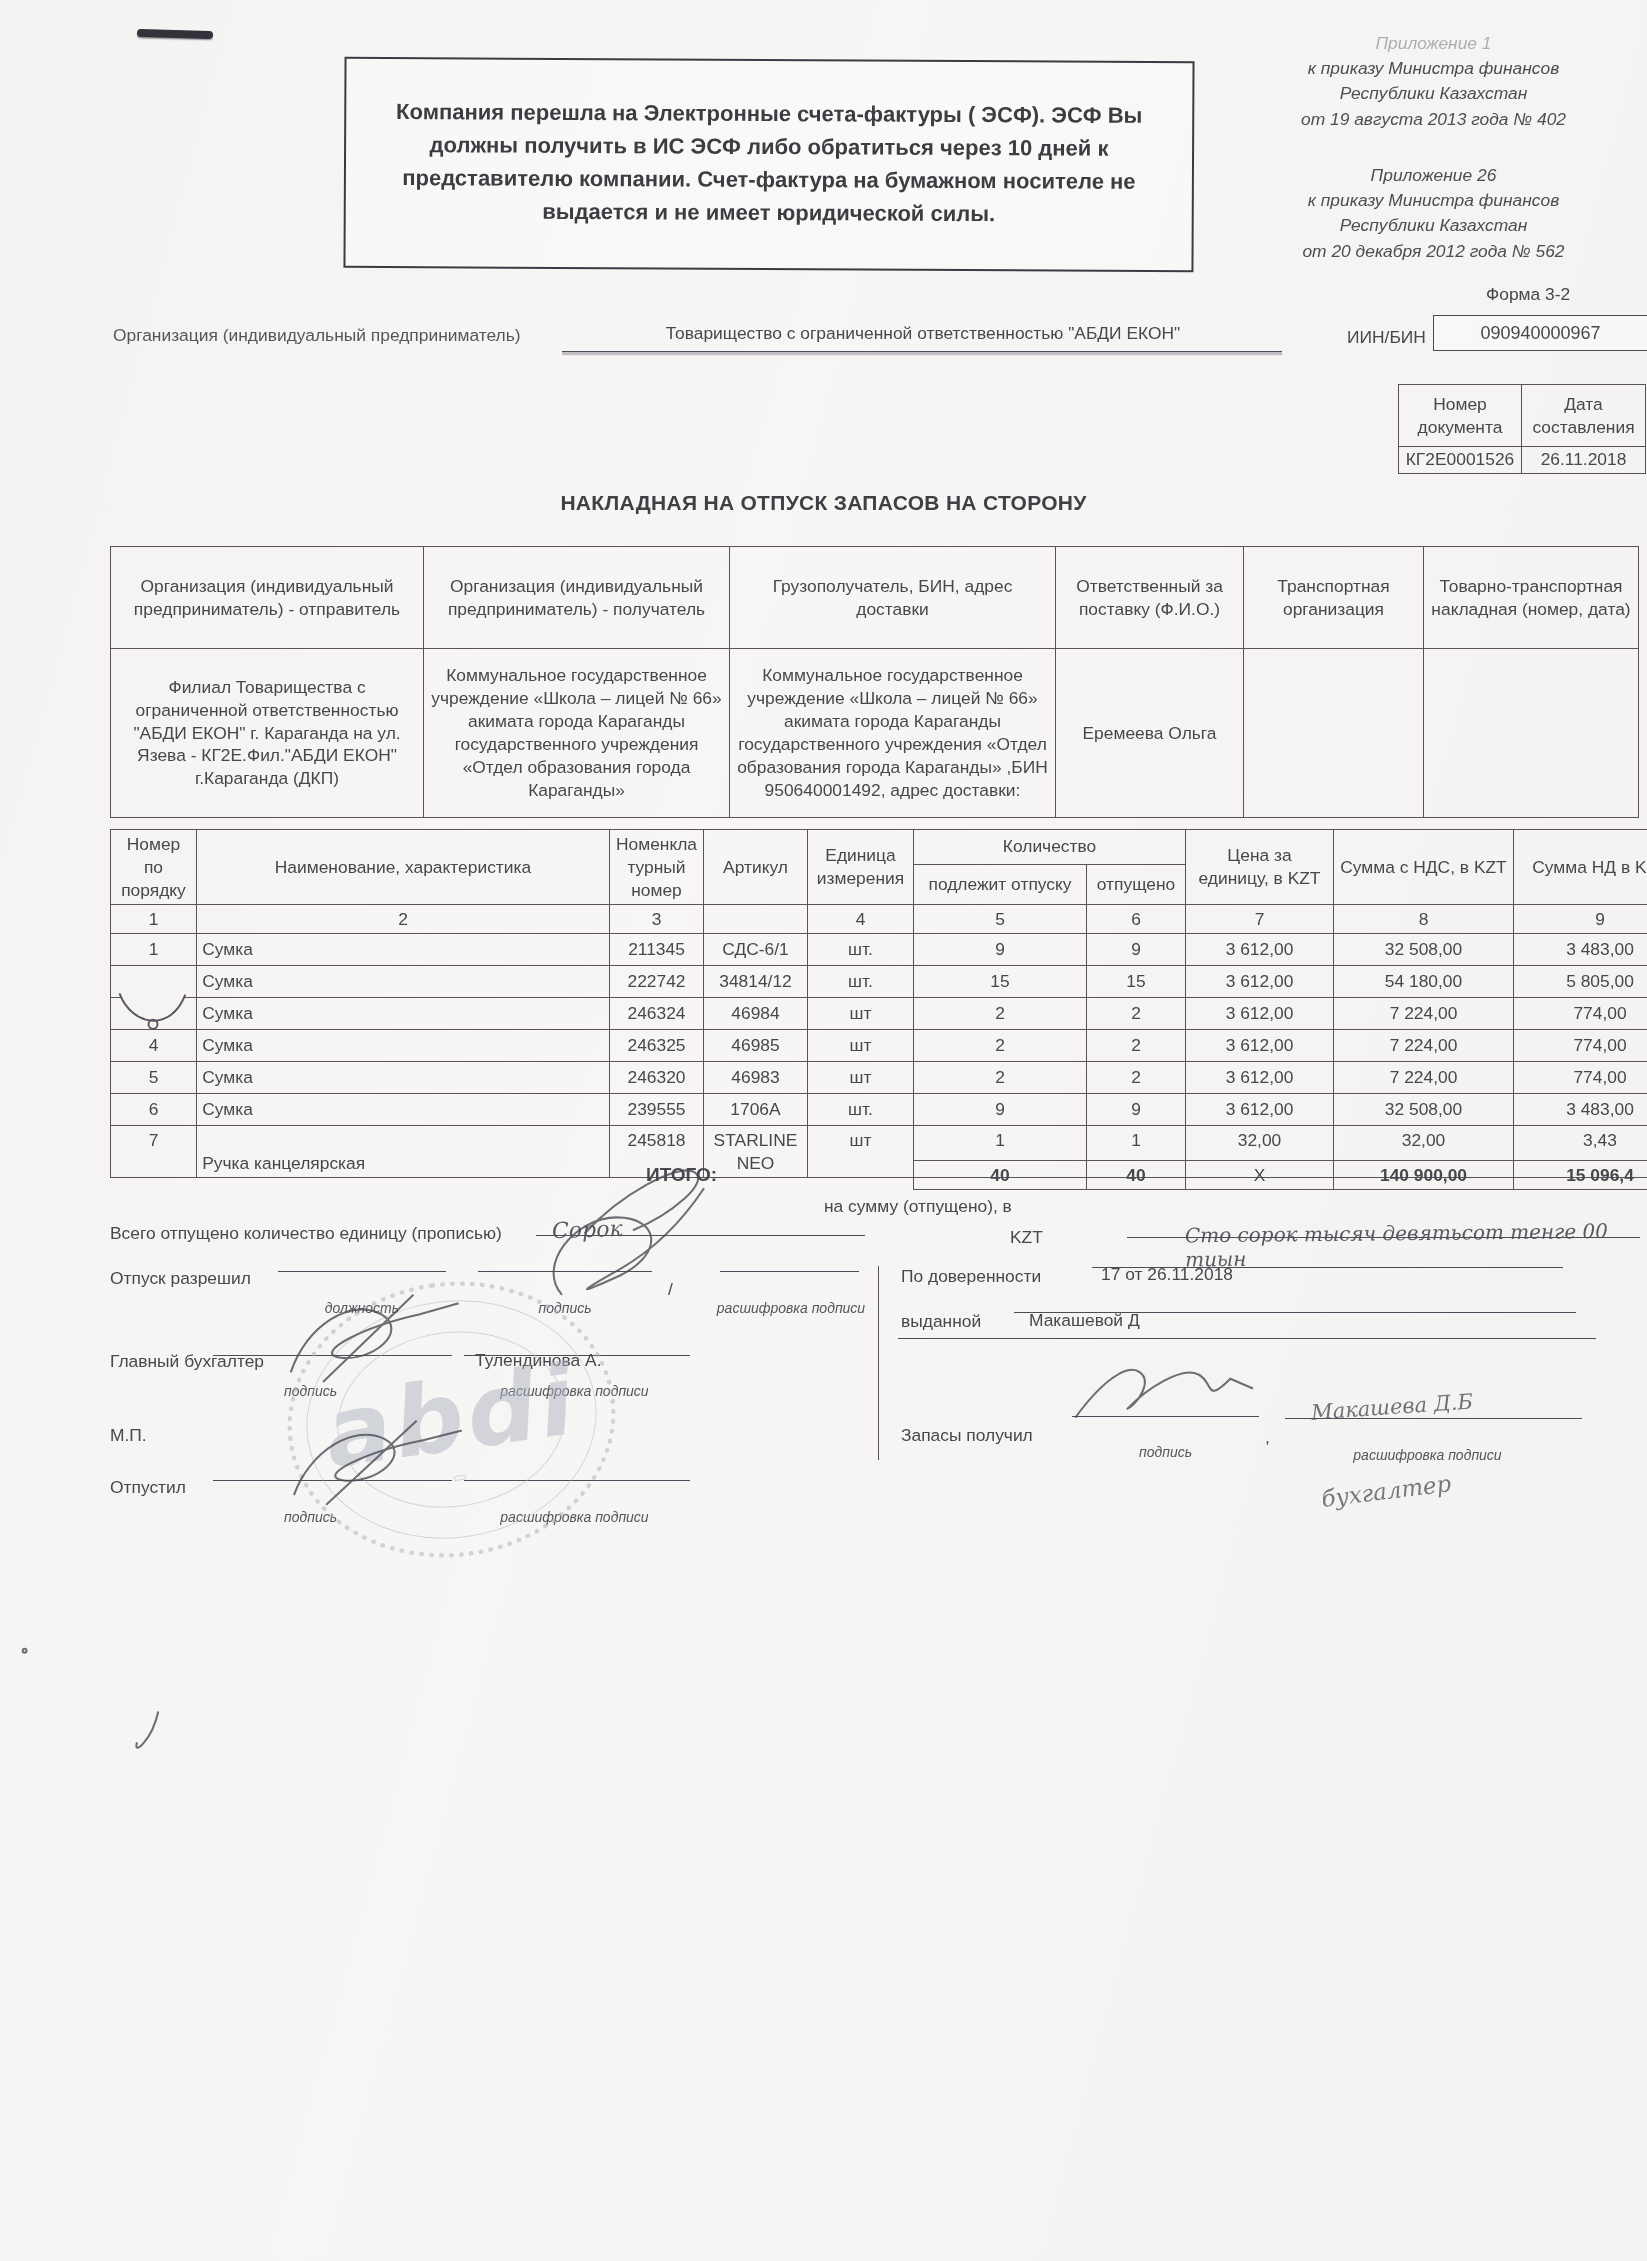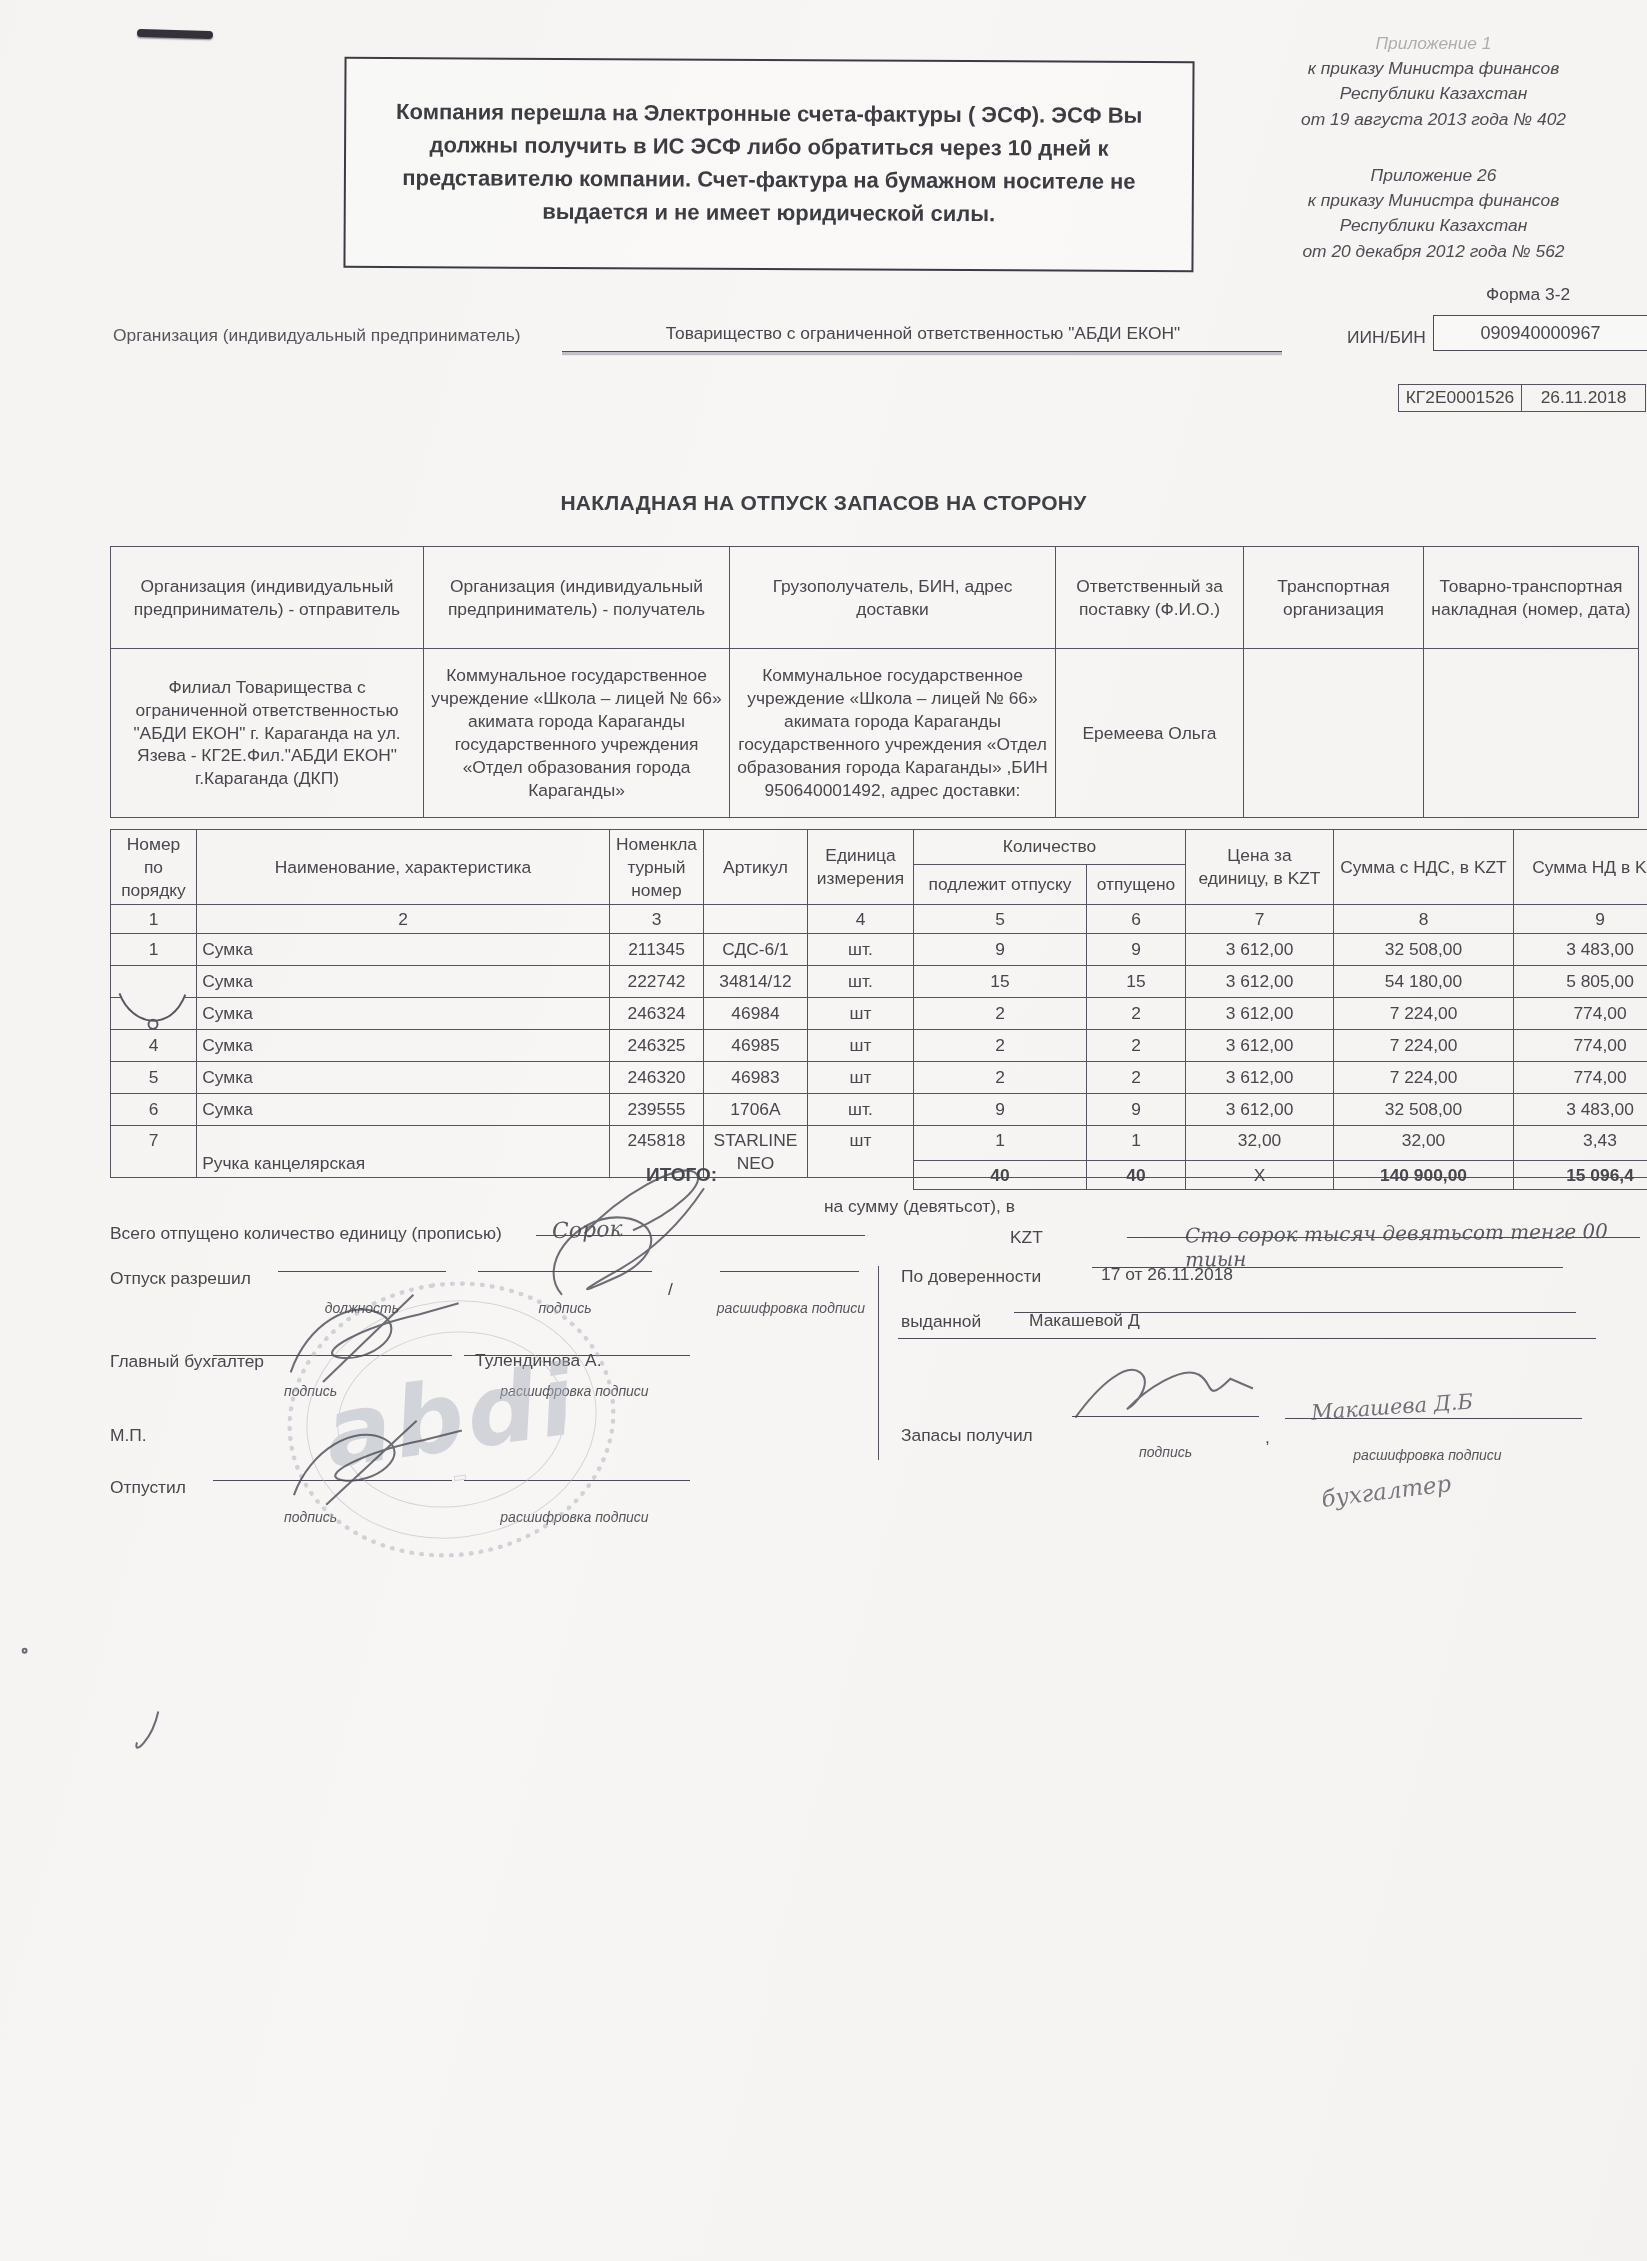--- a/index.html
+++ b/index.html
@@ -68,20 +68,24 @@
   <div class="uline uline2" style="left:562px;top:326px;width:720px;height:24.5px;"></div>
   <div class="abs t" style="left:1347px;top:326px;">ИИН/БИН</div>
   <div class="abs center" style="left:1433px;top:315px;width:213px;height:34px;border:1.9px solid #4f4a58;font-size:18px;line-height:34px;background:rgba(255,255,255,.4);">090940000967</div>
 
   <table class="abs" style="left:1398px;top:384px;width:247px;">
     <colgroup>
         <col style="width:123px">
         <col style="width:124px">
       </colgroup>
     <tbody>
+        <tr style="height:62px;">
+      <th class="center">Номер документа</th>
+      <th class="center">Дата составления</th>
+    </tr>
     <tr style="height:26px;">
       <td class="center" style="padding:1.3px;">КГ2Е0001526</td>
       <td class="center" style="padding:1.3px;">26.11.2018</td>
     </tr>
   </tbody>
     </table>
 
   <div class="abs bold center" style="left:436px;top:491px;width:775px;font-size:21px;letter-spacing:0.3px;color:#3f3f46;">НАКЛАДНАЯ НА ОТПУСК ЗАПАСОВ НА СТОРОНУ</div>
 
   <table class="abs" style="left:110px;top:546px;width:1528px;">
@@ -261,21 +265,21 @@
         <td class="center bold">40</td>
         <td class="center bold">40</td>
         <td class="center">X</td>
         <td class="center bold">140 900,00</td>
         <td class="center bold">15 096,4</td>
       </tr>
     </tbody>
       </table>
   </div>
 
-  <div class="abs t" style="left:824px;top:1195px;">на сумму (девятьсот), в</div>
+  <div class="abs t" style="left:824px;top:1195px;">на сумму (отпущено), в</div>
   <div class="abs t" style="left:1010px;top:1226px;">KZT</div>
   <div class="abs hand" style="left:1185px;top:1221px;font-size:20px;transform:rotate(-.6deg);">Сто сорок тысяч девятьсот тенге 00 тиын</div>
   <div class="uline" style="left:1127px;top:1237px;width:513px;"></div>
 
   <div class="abs t" style="left:110px;top:1222px;">Всего отпущено количество единицу (прописью)</div>
   <div class="abs hand" style="left:552px;top:1217px;font-size:22px;transform:rotate(-2deg);">Сорок</div>
   <div class="uline" style="left:536px;top:1235px;width:329px;"></div>
 
   <div class="abs t" style="left:110px;top:1267px;">Отпуск разрешил</div>
   <div class="uline" style="left:278px;top:1271px;width:168px;"></div>

